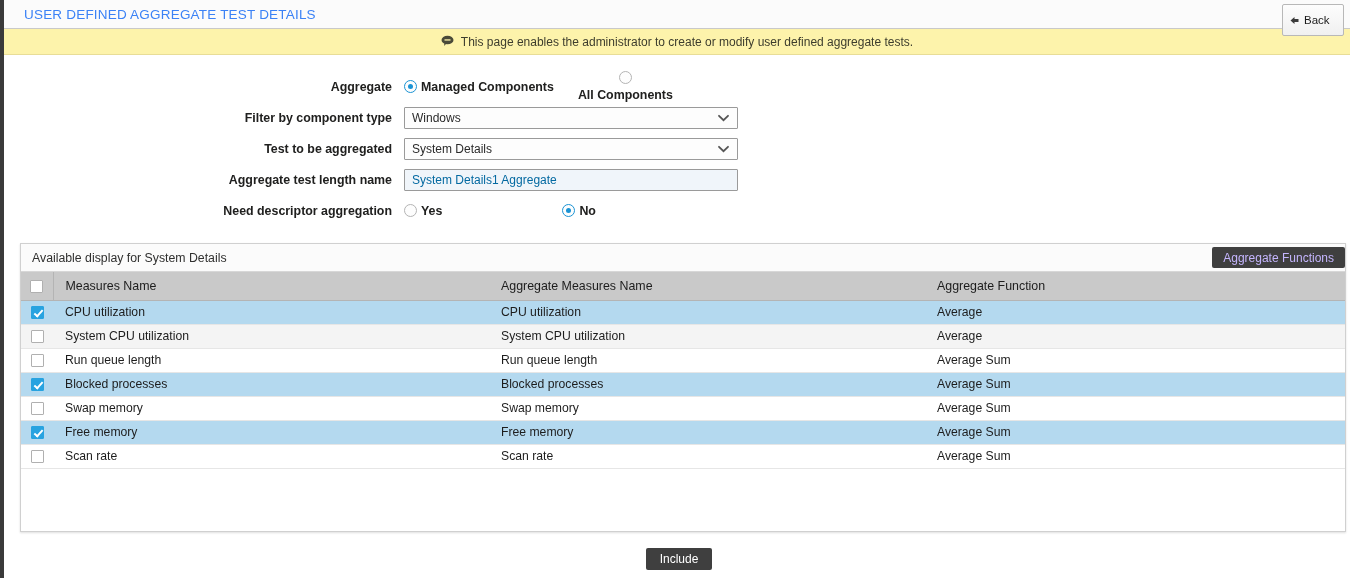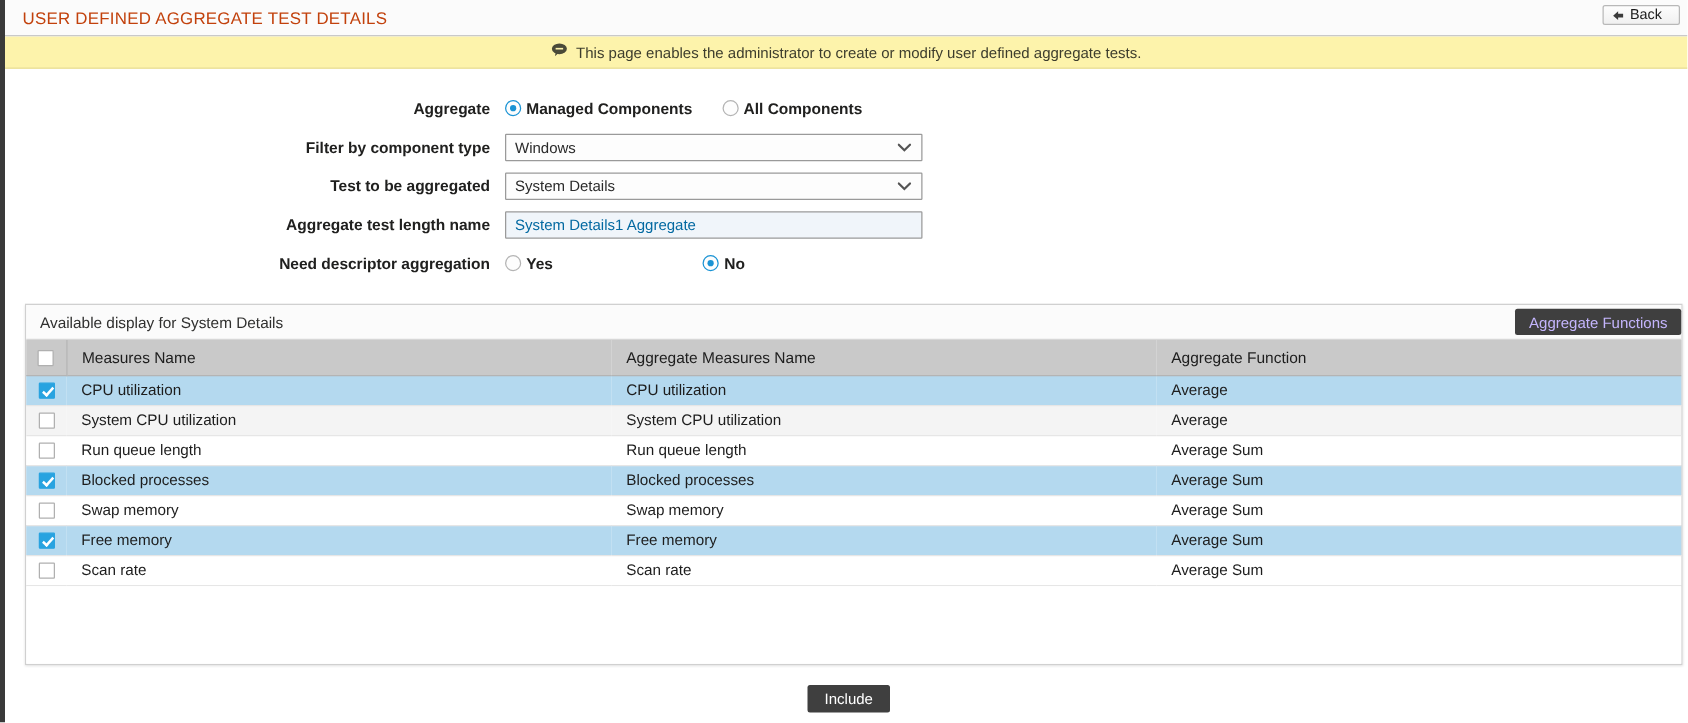--- a/index.html
+++ b/index.html
@@ -21,29 +21,29 @@
   .titlebar {
     position: relative;
     height: 29px;
     background: #fbfbfb;
     border-bottom: 1px solid #c9c9c9;
     display: flex;
     align-items: center;
   }
   .titlebar .title {
     font-size: 13.5px;
-    color: #c2410c;
+    color: #3b82f6;
     letter-spacing: .2px;
-    padding-left: 14px;
+    padding-left: 20px;
     white-space: nowrap;
   }
   .back-btn {
     position: absolute;
     right: 6px; top: 4px;
-    height: 16px;
+    height: 32px;
     min-width: 62px;
     padding: 0 8px 0 6px;
     background: linear-gradient(#fdfdfd, #f0f0f0);
     border: 1px solid #b8b8b8;
     border-radius: 2px;
     display: flex;
     align-items: center;
     gap: 4px;
     font-size: 11.5px;
     color: #1a1a1a;
@@ -90,21 +90,21 @@
   .frow .ctl { flex: 1; display: flex; align-items: center; }
 
   .radiogrp { display: flex; align-items: center; }
   .radio-opt {
     display: flex; align-items: center; gap: 4px;
     cursor: pointer;
     font-size: 12.4px;
     font-weight: bold;
     color: #20201f;
   }
-  .radio-opt.second { margin-left: 24px; }
+  .radio-opt.second { margin-left: 24px; flex-direction: column; }
   .radio-opt.wide2  { margin-left: 120px; }
   .rdo {
     width: 13px; height: 13px;
     border-radius: 50%;
     border: 1px solid #b4b4b4;
     background: #fdfdfd;
     position: relative;
     flex: none;
   }
   .rdo.on {

